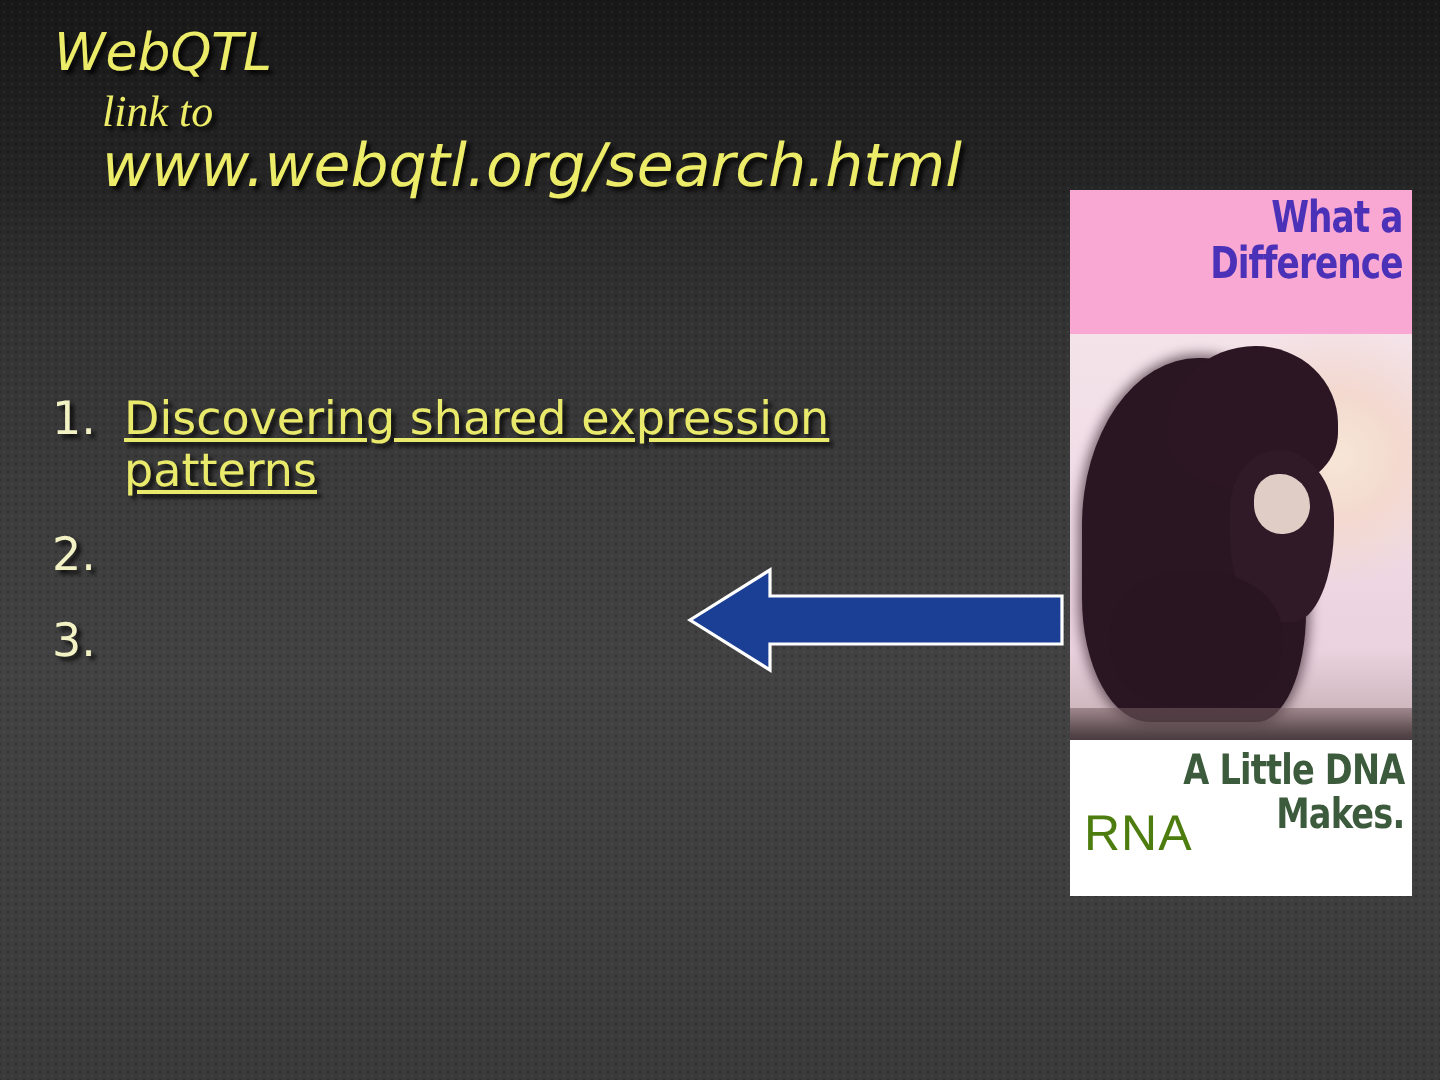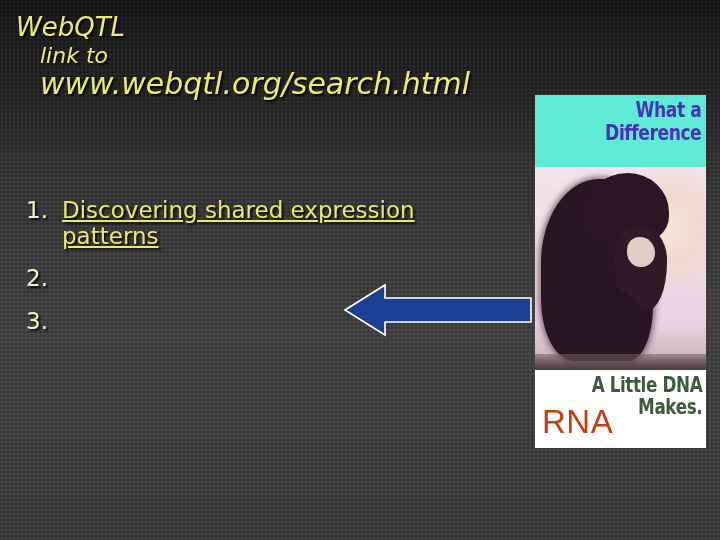--- a/index.html
+++ b/index.html
@@ -23,35 +23,35 @@
       radial-gradient(rgba(255,255,255,0.045) 0.7px, transparent 0.8px),
       radial-gradient(rgba(0,0,0,0.20) 0.7px, transparent 0.8px),
       linear-gradient(to bottom, #181818 0%, #242424 16%, #333333 30%, #3c3c3c 46%, #424242 62%, #3f3f3f 80%, #3a3a3a 100%);
     background-size: 4px 4px, 4px 4px, 100% 100%;
     background-position: 0 0, 2px 2px, 0 0;
   }
 
   
   .title-block {
     position: absolute;
-    left: 16px;
+    left: 27px;
     top: 14px;
     width: 500px;
   }
   .title-line {
     color: #ecec68;
     font-family: "DejaVu Sans", sans-serif;
     font-style: italic;
     font-weight: 400;
     text-shadow: 2px 2px 2px rgba(0,0,0,0.85);
     white-space: nowrap;
     line-height: 1.06;
   }
   .title-l1 { font-size: 26px; margin-left: 0px; }
-  .title-l2 { font-size: 22px; margin-left: 24px; margin-top: 2px; }
+  .title-l2 { font-size: 22px; margin-left: 24px; margin-top: 2px; font-family: Liberation Serif, serif; }
   .title-l3 { font-size: 30px; margin-left: 24px; margin-top: 1px; }
 
   
   .list-block {
     position: absolute;
     left: 26px;
     top: 197px;
     width: 470px;
   }
   .list-item {
@@ -97,21 +97,21 @@
     width: 171px;
     height: 353px;
     background: #ffffff;
     overflow: hidden;
   }
   .poster-top {
     position: absolute;
     left: 0; top: 0;
     width: 171px;
     height: 72px;
-    background: #5eead4;
+    background: #f9a8d4;
   }
   .poster-title {
     position: absolute;
     right: 5px;
     top: 4px;
     text-align: right;
     color: #4b30b8;
     font-family: "DejaVu Sans", sans-serif;
     font-weight: 700;
     font-size: 22px;
@@ -208,23 +208,23 @@
     line-height: 1.05;
     letter-spacing: -0.5px;
     transform: scaleX(0.80);
     transform-origin: right top;
     white-space: nowrap;
   }
   .rna-label {
     position: absolute;
     left: 7px;
     top: 33px;
-    color: #c2410c;
+    color: #4d7c0f;
     font-family: "Liberation Sans", sans-serif;
-    font-size: 33px;
+    font-size: 25px;
     font-weight: 400;
     letter-spacing: 0.5px;
   }
 </style>
 </head>
 <body>
 
 <div id="slide">
 
   <div class="title-block">

